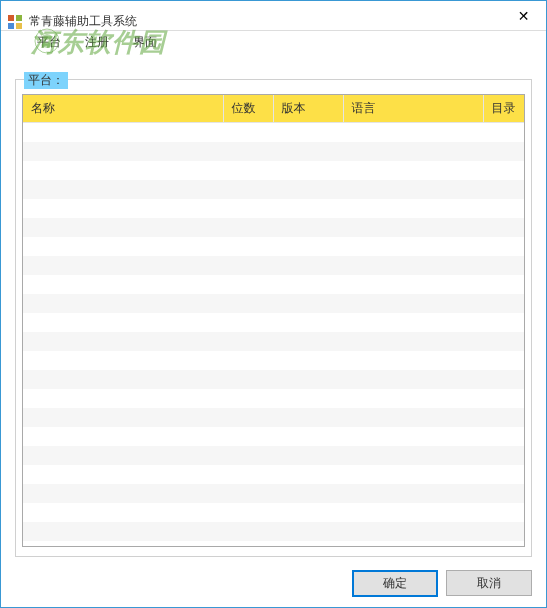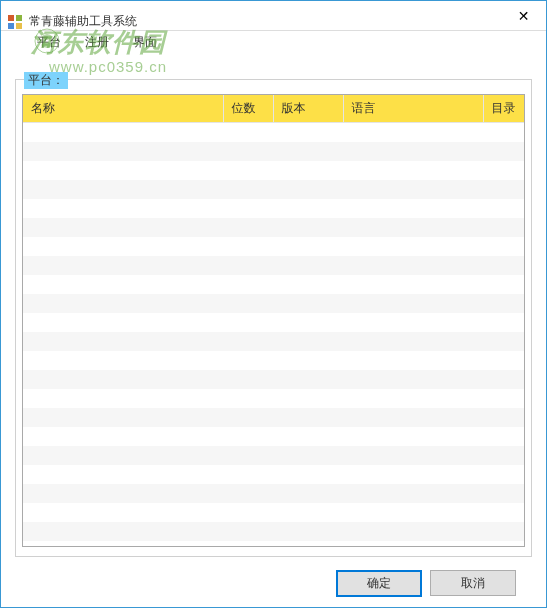--- a/index.html
+++ b/index.html
@@ -143,21 +143,21 @@
     tbody tr:nth-child(even) { background: #f6f6f6; }
     tbody tr:nth-child(odd) { background: #ffffff; }
     tbody td {
       padding: 0 8px;
       font-size: 12px;
       border: none;
     }
     .button-bar {
       position: absolute;
       bottom: 10px;
-      right: 30px;
+      right: 14px;
       display: flex;
       gap: 8px;
     }
     .btn {
       width: 86px;
       height: 26px;
       border: 1px solid #adadad;
       background: #e1e1e1;
       font-size: 12px;
       font-family: inherit;
@@ -192,21 +192,20 @@
   <div class="menu-item">界面</div>
 </div>
 
 <div class="watermark">
   <svg class="wm-logo" viewBox="0 0 28 28">
     <circle cx="14" cy="14" r="12" fill="none" stroke="rgba(94,165,60,0.5)" stroke-width="1"></circle>
     <path d="M 8 10 Q 14 4 20 10 Q 14 16 8 10" fill="rgba(94,165,60,0.45)"></path>
     <path d="M 8 18 Q 14 12 20 18 Q 14 24 8 18" fill="rgba(94,165,60,0.45)"></path>
   </svg>
   <div class="wm-main">河东软件园</div>
-  <div class="wm-sub">www.pc0359.cn</div>
 </div>
 
 <div class="content">
   <div class="groupbox">
     <span class="groupbox-title">平台：</span>
     <div class="table-wrap">
       <table>
         <thead>
           <tr>
             <th class="col-name">名称</th>

